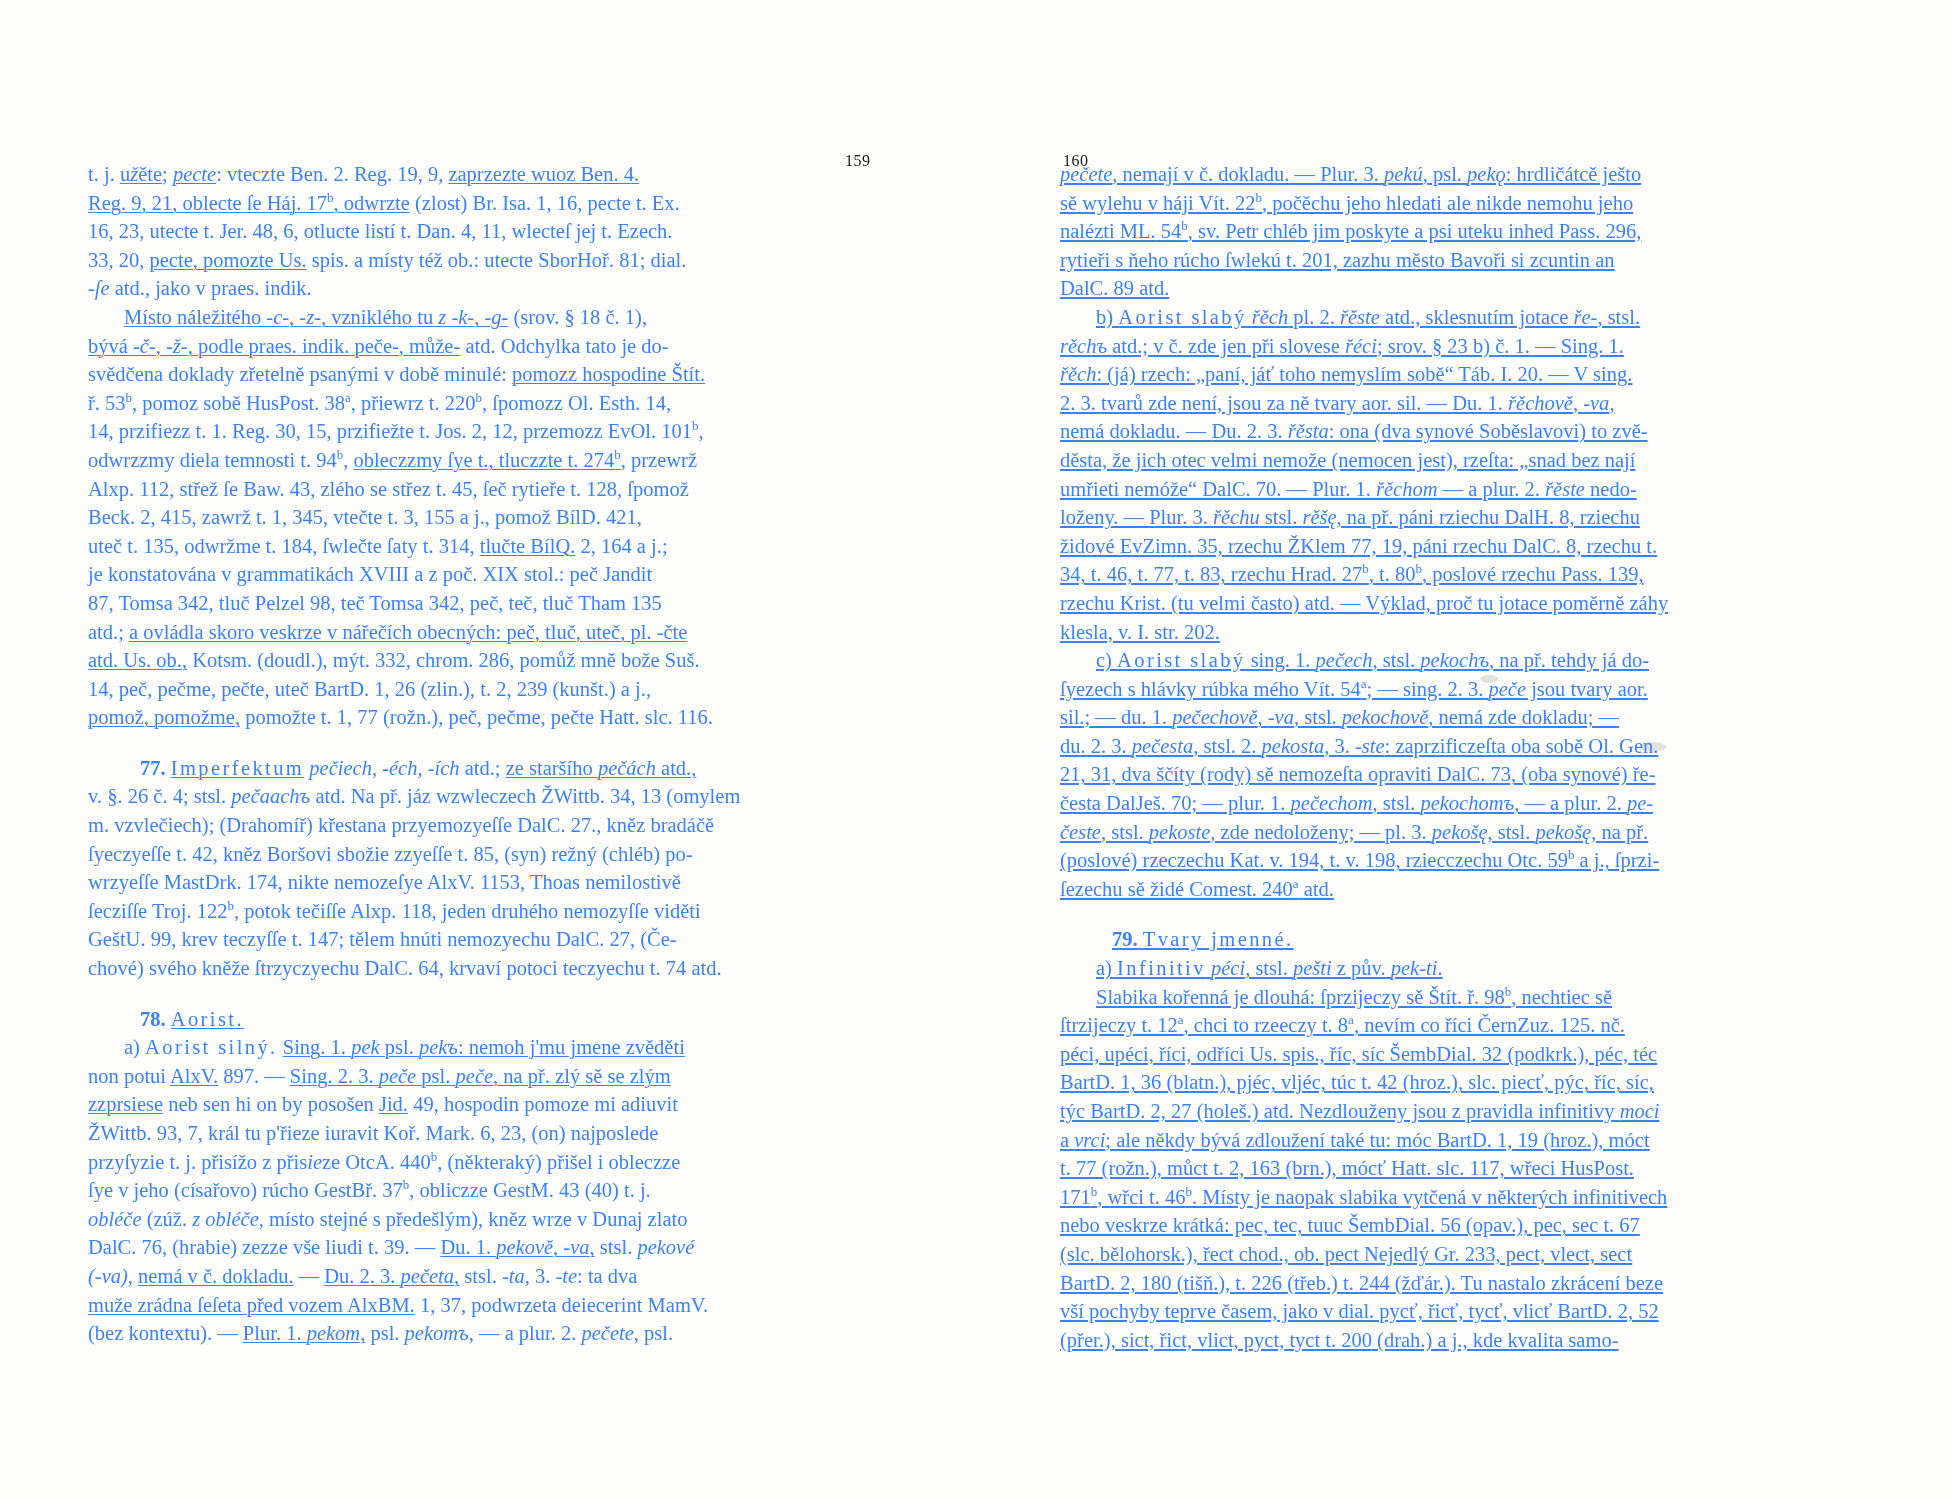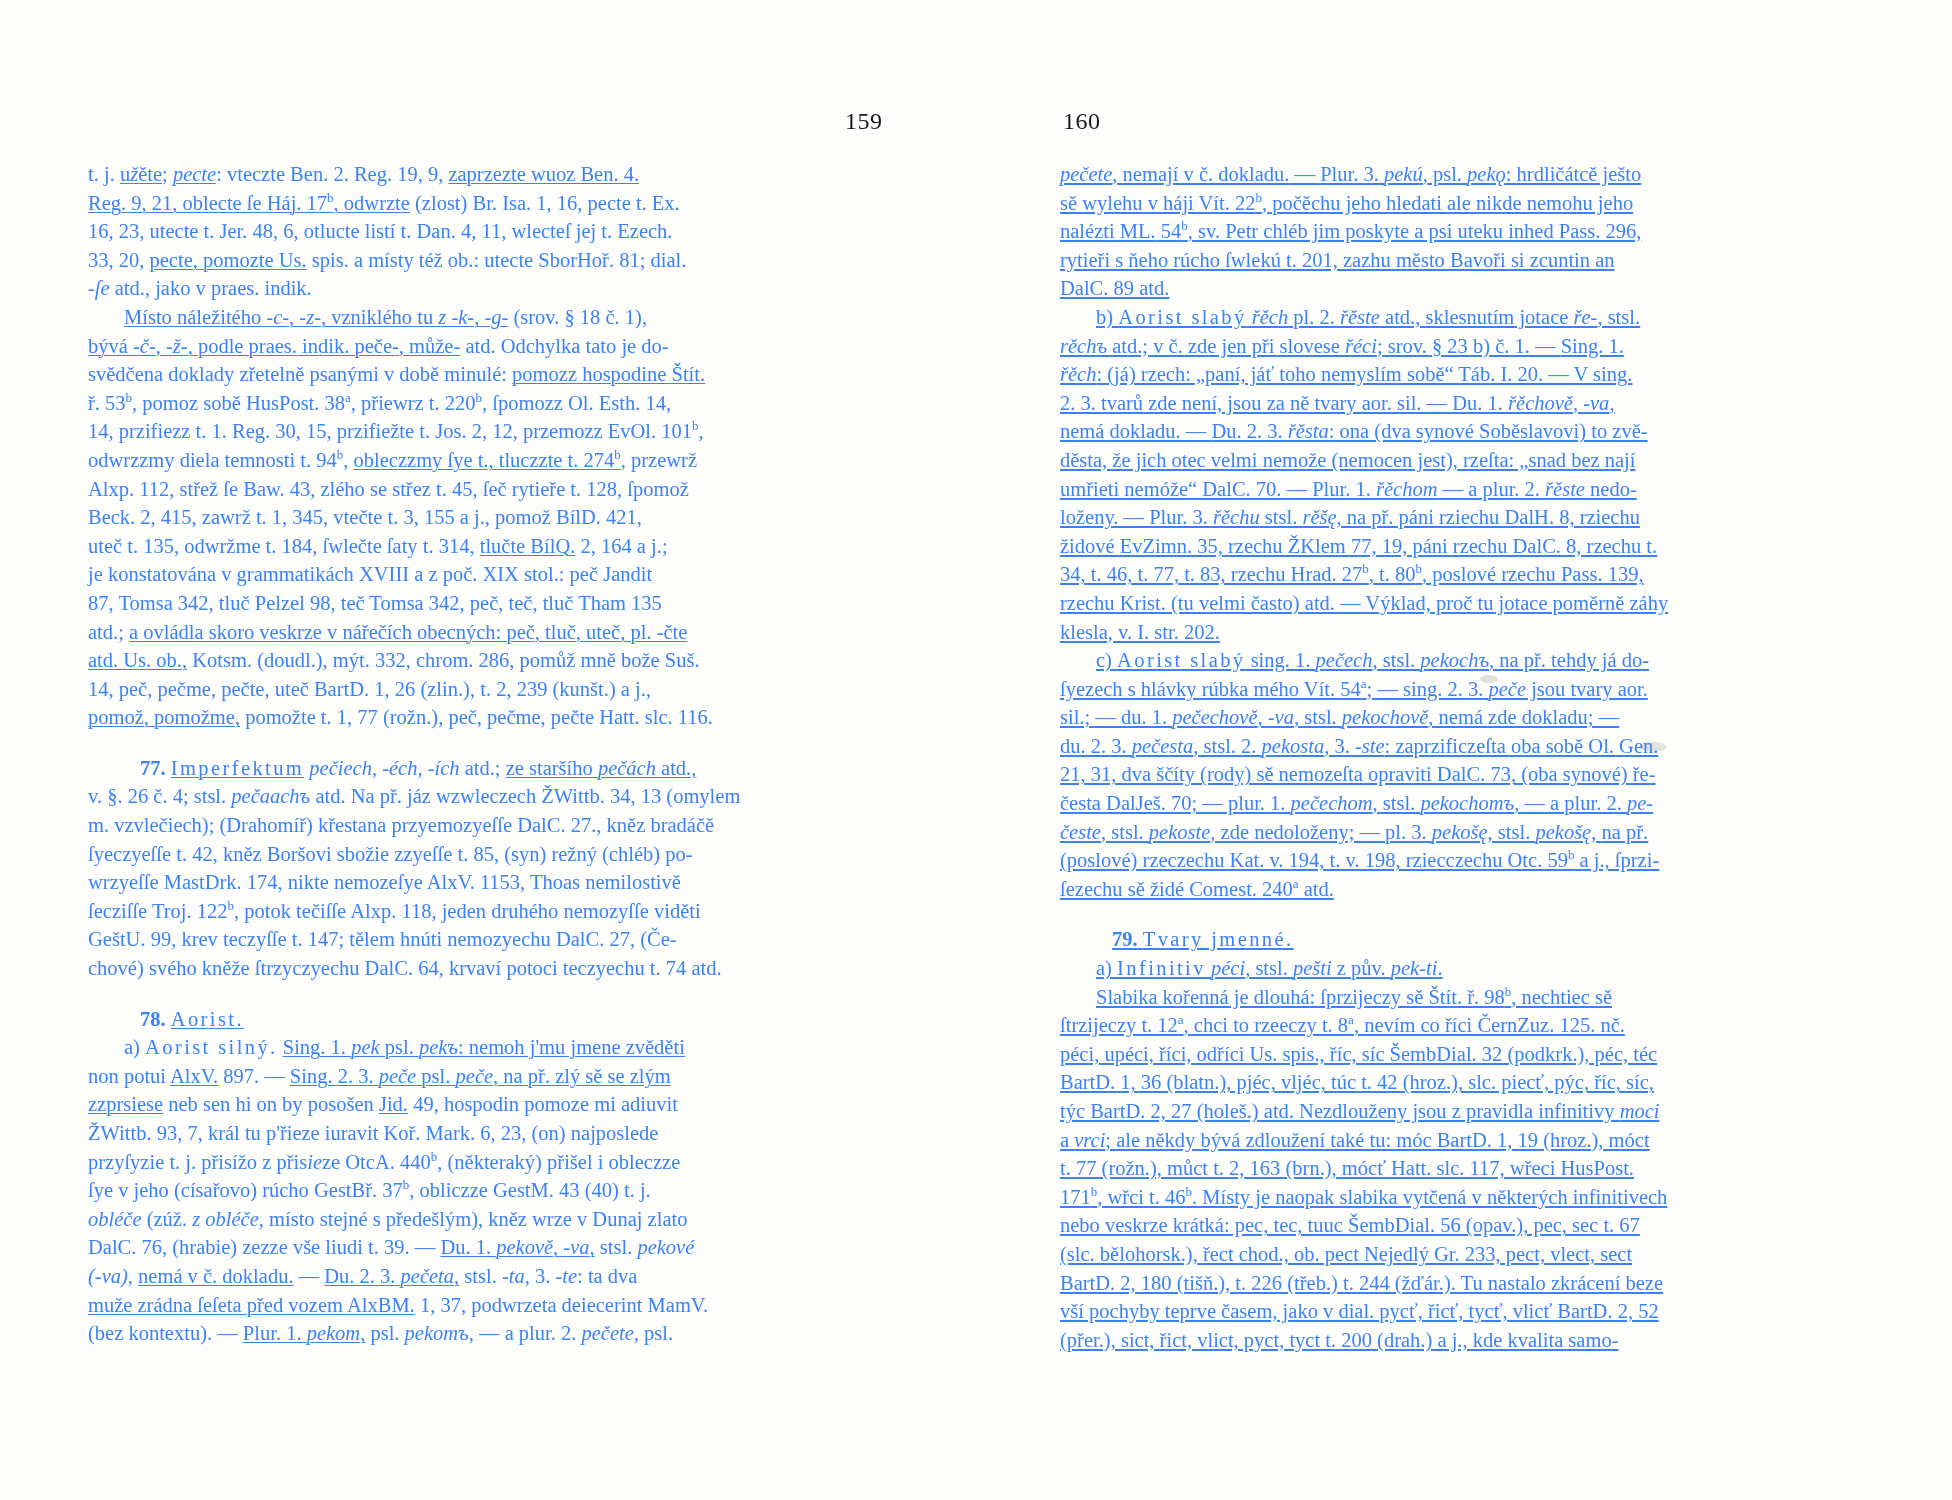--- a/index.html
+++ b/index.html
@@ -22,23 +22,24 @@
   }
   .folio-row {
     position: absolute;
     top: 108px;
     left: 0;
     width: 1952px;
     height: 28px;
   }
   .folio {
     position: absolute;
-    font-size: 24px;
+    font-size: 16px;
     letter-spacing: 0.5px;
     color: #1a1a1a;
+    margin-top: 44px;
   }
   .folio-left { left: 845px; }
   .folio-right { left: 1063px; }
 
   .col {
     position: absolute;
     top: 160px;
     width: 790px;
     font-size: 20.5px;
     line-height: 28.6px;

